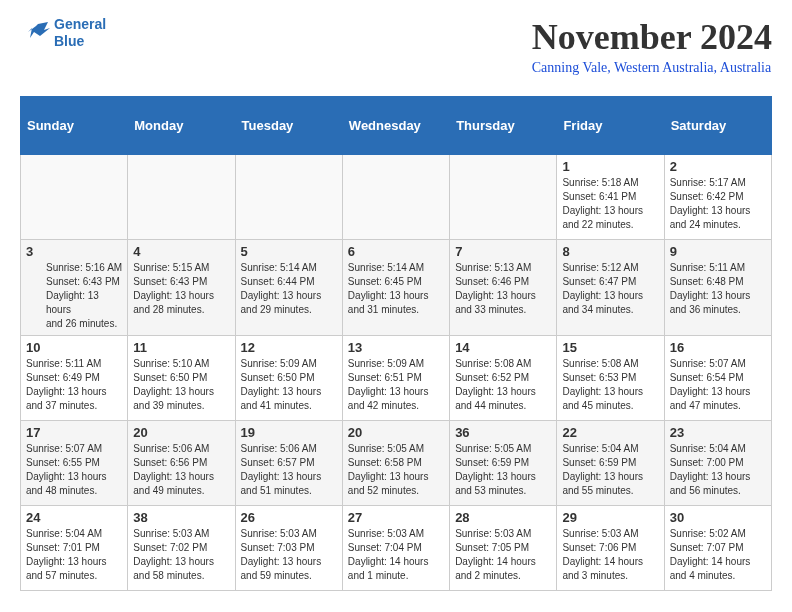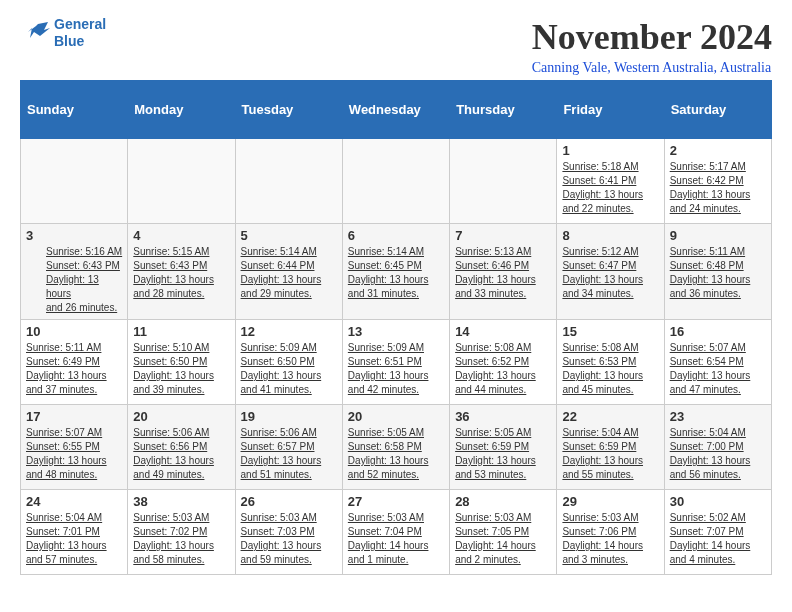--- a/index.html
+++ b/index.html
@@ -7,21 +7,21 @@
       font-family: Arial, sans-serif;
       background: #fff;
       width: 792px;
       min-height: 612px;
       padding: 16px 20px;
     }
     .header-area {
       display: flex;
       justify-content: space-between;
       align-items: flex-start;
-      margin-bottom: 4px;
+      margin-bottom: 20px;
     }
     .logo {
       display: flex;
       align-items: center;
       gap: 4px;
     }
     .logo-text {
       font-size: 14px;
       font-weight: bold;
       line-height: 1.2;
@@ -79,21 +79,20 @@
     .day-num {
       font-size: 13px;
       font-weight: bold;
       display: block;
       margin-bottom: 2px;
     }
     .day-info {
       font-size: 10px;
       line-height: 1.4;
       color: #333;
-      text-decoration: underline;
     }
   </style>
 </head>
 <body>
 
 <div class="header-area">
   <div class="logo">
     <svg class="logo-bird" viewBox="0 0 30 30">
       <polygon points="18,6 28,4 24,12 30,10 20,18 14,14 10,20 12,10 8,14 16,8" fill="#2a6db5"></polygon>
     </svg>

